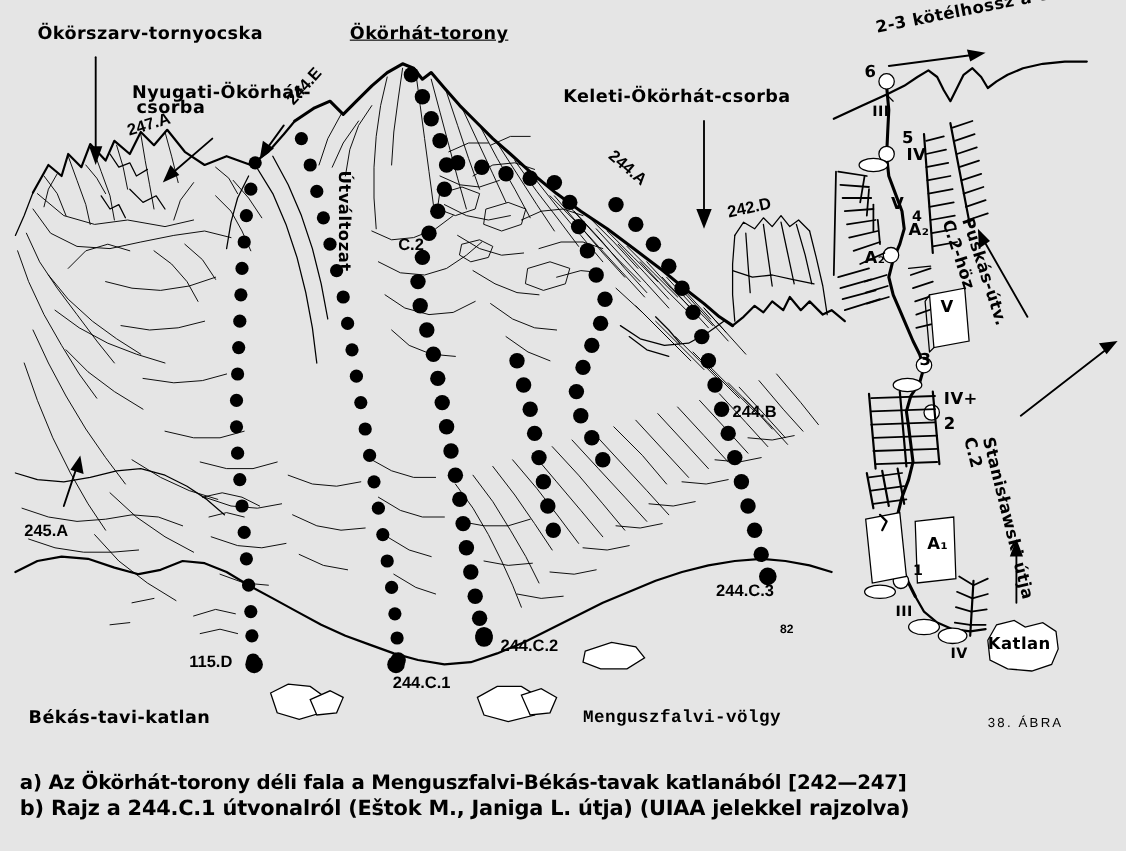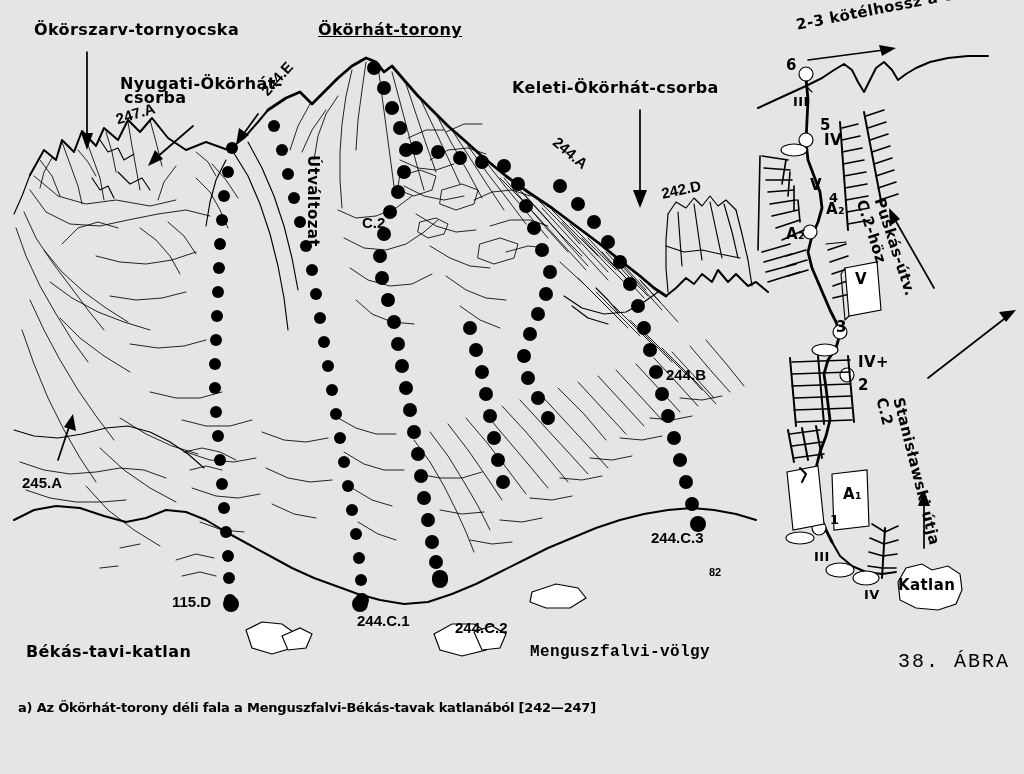--- a/index.html
+++ b/index.html
@@ -10,25 +10,25 @@
   .lbl{position:absolute;white-space:nowrap;font-family:"DejaVu Sans",sans-serif;
        font-size:16px;font-weight:600;letter-spacing:.4px;color:#000;line-height:1;}
   .lbl.sm{font-size:14px;}
   .lbl.num{font-family:"Liberation Sans",sans-serif;font-weight:700;font-size:15px;letter-spacing:0;}
   .lbl.num.s{font-size:13px;}
   .lbl.topo{font-family:"DejaVu Sans",sans-serif;font-weight:700;font-size:15px;}
   .lbl.topo.sm{font-size:13px;}
 
   
   #caption{position:absolute;left:18px;top:700px;width:995px;}
-  #caption div{font-family:"DejaVu Sans",sans-serif;font-weight:700;font-size:13px;
+  #caption div{font-family:"DejaVu Sans",sans-serif;font-weight:700;font-size:18px;
                letter-spacing:-.2px;color:#000;white-space:nowrap;line-height:1.28;}
   #caption .ln2{font-size:19px;}
-  #figno{position:absolute;left:898px;top:650px;font-family:Liberation Mono, monospace;
-         font-size:20px;letter-spacing:2px;color:#000;}
+  #figno{position:absolute;left:898px;top:650px;font-family:Liberation Sans, sans-serif;
+         font-size:12px;letter-spacing:2px;color:#000;}
 
   
   svg{position:absolute;left:0;top:0;}
   .ln{fill:none;stroke:#000;stroke-width:1.15;stroke-linecap:round;stroke-linejoin:round;}
   .ln.t{stroke-width:.85;}
   .ln.b{stroke-width:2.0;}
   .ln.b2{stroke-width:2.8;}
   .fillw{fill:#fff;stroke:#000;stroke-width:1.15;}
   .arw{fill:none;stroke:#000;stroke-width:1.7;stroke-linecap:round;}
   .dot{fill:#000;}
@@ -410,21 +410,21 @@
   <div class="lbl" style="left:512px;top:80px;">Keleti-Ökörhát-csorba</div>
 
   <div class="lbl num" style="left:114px;top:112px;transform:rotate(-17deg);transform-origin:left top;">247.A</div>
   <div class="lbl num" style="left:22px;top:475px;">245.A</div>
   <div class="lbl num" style="left:258px;top:88px;transform:rotate(-48deg);transform-origin:left top;">244.E</div>
   <div class="lbl num" style="left:560px;top:134px;transform:rotate(40deg);transform-origin:left top;">244.A</div>
   <div class="lbl num" style="left:660px;top:186px;transform:rotate(-12deg);transform-origin:left top;">242.D</div>
   <div class="lbl num" style="left:666px;top:367px;">244.B</div>
   <div class="lbl num" style="left:651px;top:530px;">244.C.3</div>
   <div class="lbl num s" style="left:709px;top:524px;font-size:11px;margin-top:43px;">82</div>
-  <div class="lbl num" style="left:455px;top:580px;margin-top:40px;">244.C.2</div>
+  <div class="lbl num" style="left:455px;top:580px;">244.C.2</div>
   <div class="lbl num" style="left:357px;top:613px;">244.C.1</div>
   <div class="lbl num" style="left:172px;top:594px;">115.D</div>
   <div class="lbl num" style="left:362px;top:215px;">C.2</div>
   <div class="lbl sm" style="left:320px;top:155px;transform:rotate(90deg);transform-origin:left top;font-size:15px;">Útváltozat</div>
 
   <div class="lbl" style="left:26px;top:644px;">Békás-tavi-katlan</div>
   <div class="lbl" style="left:530px;top:644px;font-family:Liberation Mono, monospace;">Menguszfalvi-völgy</div>
 
   <svg id="art-b" width="1024" height="700" viewBox="0 0 1024 700">
 
@@ -597,15 +597,16 @@
   <div class="lbl topo" style="left:855px;top:272px;">V</div>
   <div class="lbl topo" style="left:858px;top:355px;">IV+</div>
   <div class="lbl topo" style="left:843px;top:487px;">A₁</div>
   <div class="lbl topo sm" style="left:814px;top:550px;">III</div>
   <div class="lbl topo sm" style="left:864px;top:588px;">IV</div>
 
   <div id="figno">38. ÁBRA</div>
 
   <div id="caption">
     <div class="ln1">a) Az Ökörhát-torony déli fala a Menguszfalvi-Békás-tavak katlanából [242—247]</div>
+    <div class="ln2">b) Rajz a 244.C.1 útvonalról (Eštok M., Janiga L. útja) (UIAA jelekkel rajzolva)</div>
   </div>
 
 </div>
 
 </body></html>

